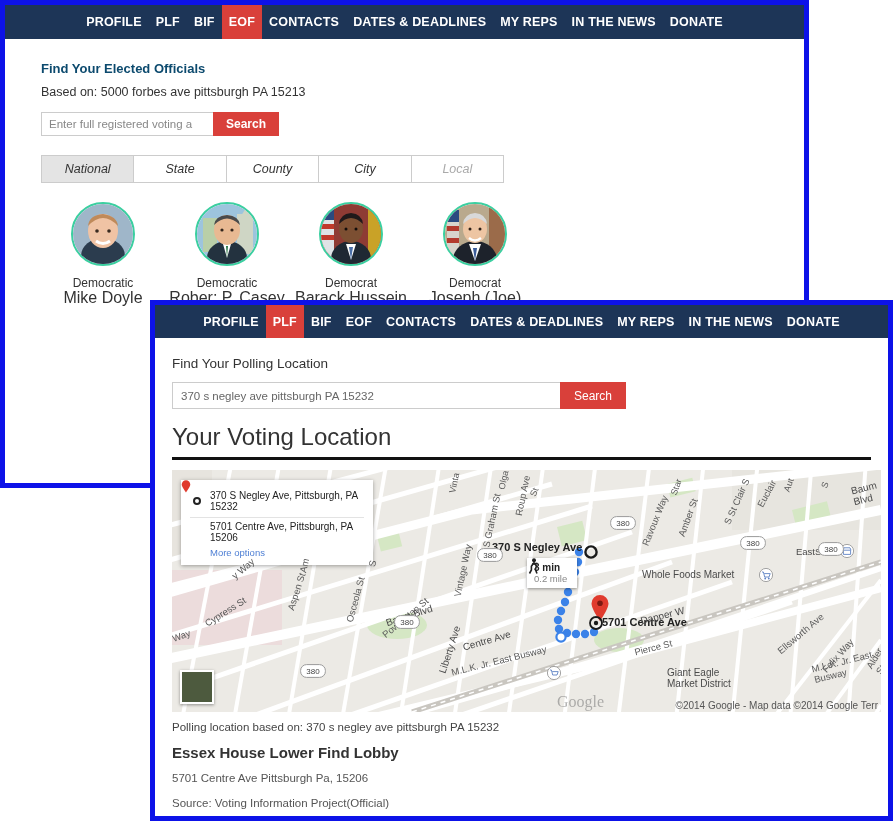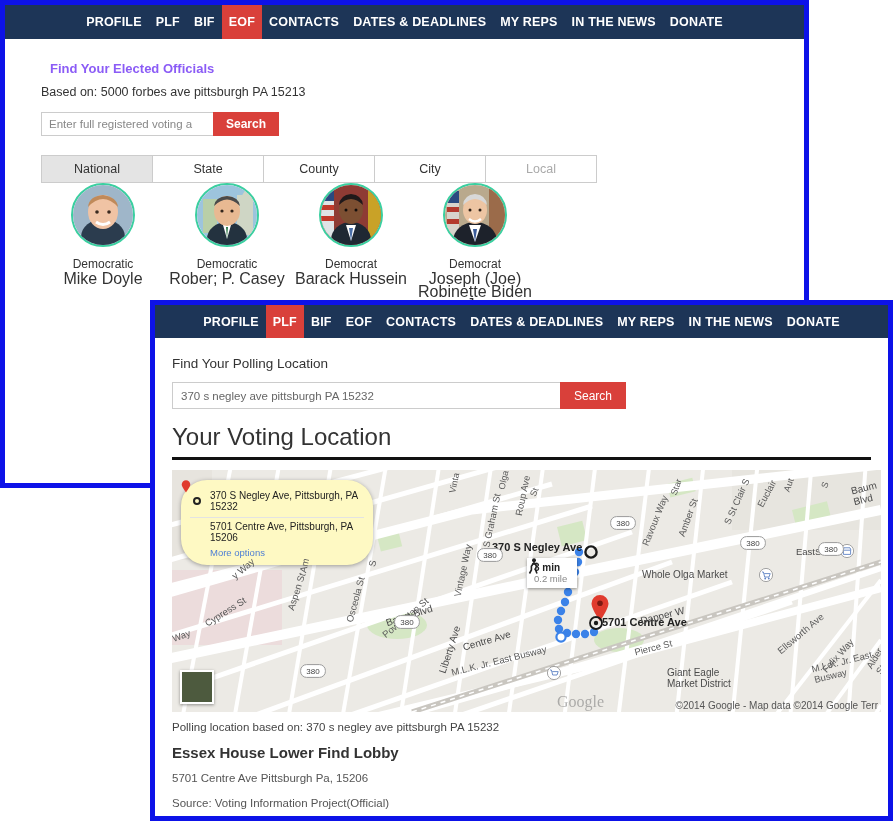--- a/index.html
+++ b/index.html
@@ -64,22 +64,22 @@
   }
 
   
   .eof-body {
     padding: 22px 0 0 36px;
     box-sizing: border-box;
   }
   .eof-title {
     font-size: 13px;
     font-weight: bold;
-    color: #8b5cf6;
-    margin: 0 0 9px 9px;
+    color: #0c4a6e;
+    margin: 0 0 9px 0;
   }
   .eof-based {
     font-size: 12.5px;
     color: #333;
     margin: 0 0 13px 0;
   }
   .search-row {
     display: flex;
     align-items: stretch;
     margin-bottom: 19px;
@@ -106,21 +106,23 @@
     font-weight: bold;
     padding: 0 13px;
     height: 24px;
     cursor: pointer;
     font-family: "Liberation Sans", sans-serif;
   }
 
   
   .tabs {
     display: flex;
-    width: 556px;
+    width: 463px;
+    margin-bottom: 19px;
+    font-style: italic;
   }
   .tab {
     flex: 1;
     text-align: center;
     font-size: 12.5px;
     color: #333;
     border: 1px solid #ccc;
     border-right: none;
     padding: 6px 0;
     background: #fff;
@@ -221,27 +223,26 @@
     background: #eceae5;
     overflow: hidden;
     cursor: pointer;
   }
   .map svg { position: absolute; left: 0; top: 0; }
   .dirbox {
     position: absolute;
     left: 9px;
     top: 10px;
     width: 192px;
-    background: #fef9c3;
+    background: #ffffff;
     box-shadow: 0 1px 4px rgba(0,0,0,.35);
     padding: 7px 9px 7px 9px;
     box-sizing: border-box;
     font-size: 10px;
     color: #222;
-    border-radius: 26px;
   }
   .dirrow {
     display: flex;
     align-items: center;
     padding: 3px 0;
   }
   .dirrow.top { border-bottom: 1px solid #e3e3e3; padding-bottom: 5px; }
   .dir-ico {
     width: 14px;
     flex: 0 0 14px;
@@ -617,21 +618,21 @@
           <span style="position:absolute;left:462px;top:172px;font-size:9.5px;color:#5a5a5a;transform:rotate(-14deg);">Pierce St</span>
           <span style="position:absolute;left:600px;top:158px;font-size:9.5px;color:#5a5a5a;transform:rotate(-40deg);">Ellsworth Ave</span>
           <span style="position:absolute;left:645px;top:180px;font-size:9.5px;color:#5a5a5a;transform:rotate(-48deg);">Felix Way</span>
           <span style="position:absolute;left:696px;top:180px;font-size:9.5px;color:#5a5a5a;transform:rotate(-60deg);">Alder St</span>
           <span style="position:absolute;left:640px;top:185px;font-size:9.5px;color:#5a5a5a;transform:rotate(-14deg);">M.L.K. Jr. East Busway</span>
           <span style="position:absolute;left:278px;top:185px;font-size:9.5px;color:#5a5a5a;transform:rotate(-14deg);">M.L.K. Jr. East Busway</span>
           <span style="position:absolute;left:0px;top:160px;font-size:9.5px;color:#5a5a5a;transform:rotate(-20deg);">Way</span>
         </div>
 
         <div>
-          <span style="position:absolute;left:470px;top:99px;font-size:10px;color:#4a4a4a;">Whole Olga Market</span>
+          <span style="position:absolute;left:470px;top:99px;font-size:10px;color:#4a4a4a;">Whole Foods Market</span>
           <svg style="position:absolute;left:587px;top:98px;" width="14" height="14" viewBox="0 0 14 14">
             <circle cx="7" cy="7" r="6.6" fill="#fff" stroke="#9a9a9a" stroke-width=".9"></circle>
             <path d="M3 4h1.4l1.3 5h4.3l1.2-3.4H5.2" stroke="#5e82c4" stroke-width=".9" fill="none"></path>
             <circle cx="6.2" cy="10.5" r=".9" fill="#5e82c4"></circle>
               <circle cx="9.8" cy="10.5" r=".9" fill="#5e82c4"></circle>
           </svg>
           <span style="position:absolute;left:624px;top:76px;font-size:9.5px;color:#4a4a4a;">EastSide</span>
           <svg style="position:absolute;left:668px;top:74px;" width="14" height="14" viewBox="0 0 14 14">
             <circle cx="7" cy="7" r="6.6" fill="#fff" stroke="#9a9a9a" stroke-width=".9"></circle>
             <path d="M3.4 6.2h7.2v4.2H3.4z" stroke="#5e82c4" stroke-width=".9" fill="none"></path>

